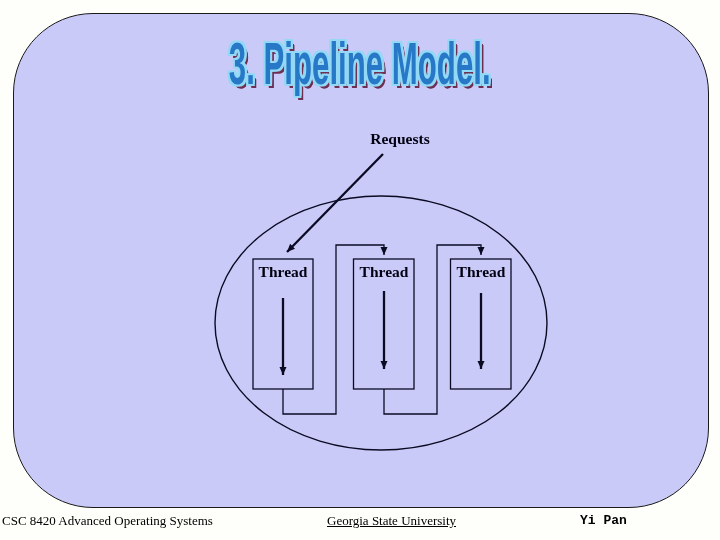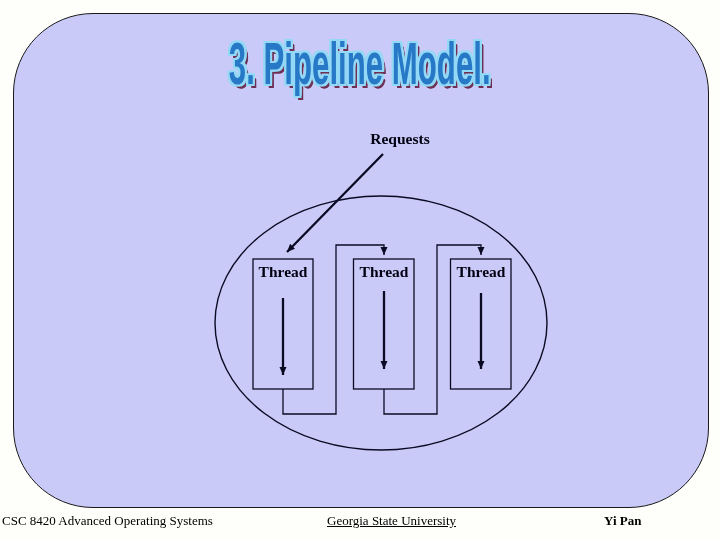--- a/index.html
+++ b/index.html
@@ -55,21 +55,21 @@
   }
   .footer-item{
     position:absolute;
     top:513px;
     font-size:13px;
     color:#000;
     white-space:nowrap;
   }
   .footer-course{left:2px;}
   .footer-institution{left:327px;text-decoration:underline;}
-  .footer-author{left:604px;font-weight:bold;}
+  .footer-author{left:580px;font-weight:bold;font-family:Liberation Mono, monospace;}
 </style>
 </head>
 <body>
 
 <div class="slide"></div>
 
 <div class="title">
   <span class="title-inner">3. Pipeline Model.</span>
 </div>
 

